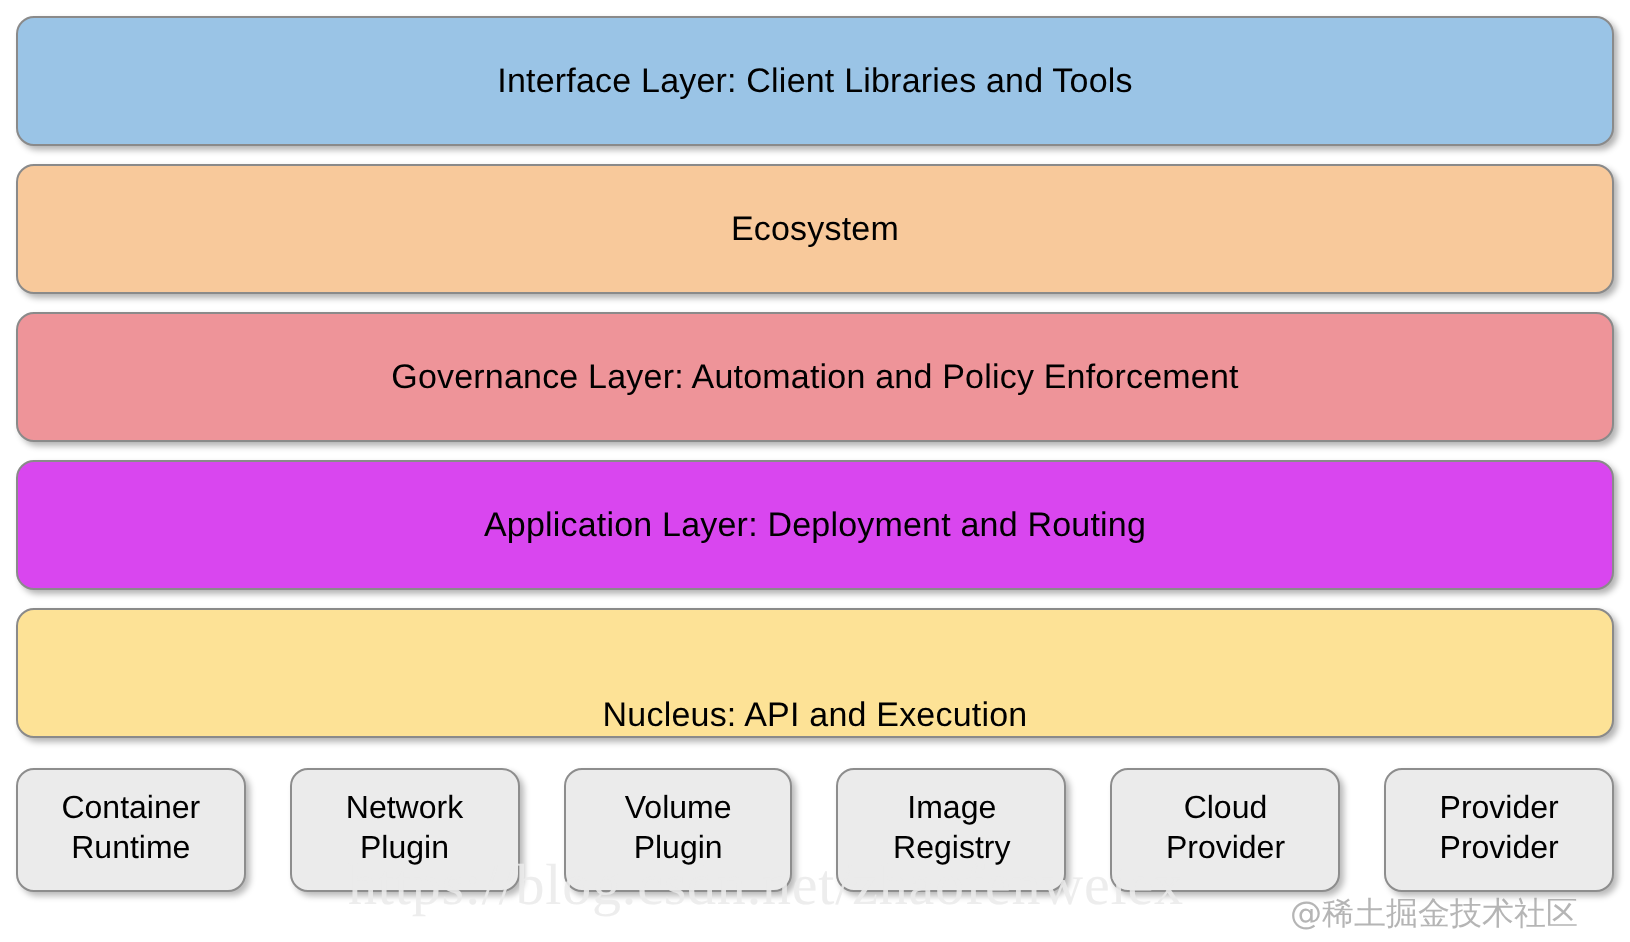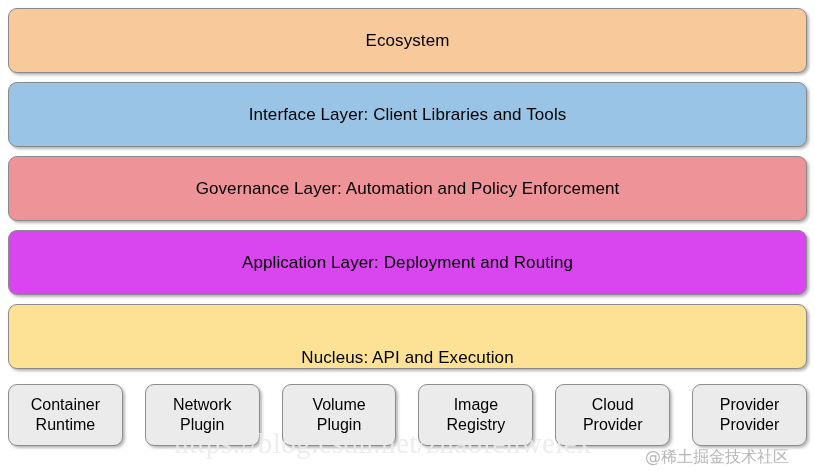--- a/index.html
+++ b/index.html
@@ -97,26 +97,26 @@
     font-family: "DejaVu Sans", sans-serif;
   }
 </style>
 </head>
 <body>
 
 <div id="diagram">
 
   <div class="layer-stack">
 
+    <div class="layer-bar" style="background:#9AC4E6;">
+      <span class="layer-label">Interface Layer: Client Libraries and Tools</span>
+    </div>
+
     <div class="layer-bar" style="background:#F8C99B;">
       <span class="layer-label">Ecosystem</span>
-    </div>
-
-    <div class="layer-bar" style="background:#9AC4E6;">
-      <span class="layer-label">Interface Layer: Client Libraries and Tools</span>
     </div>
 
     <div class="layer-bar" style="background:#EE9499;">
       <span class="layer-label">Governance Layer: Automation and Policy Enforcement</span>
     </div>
 
     <div class="layer-bar" style="background:#d946ef;">
       <span class="layer-label">Application Layer: Deployment and Routing</span>
     </div>
 

